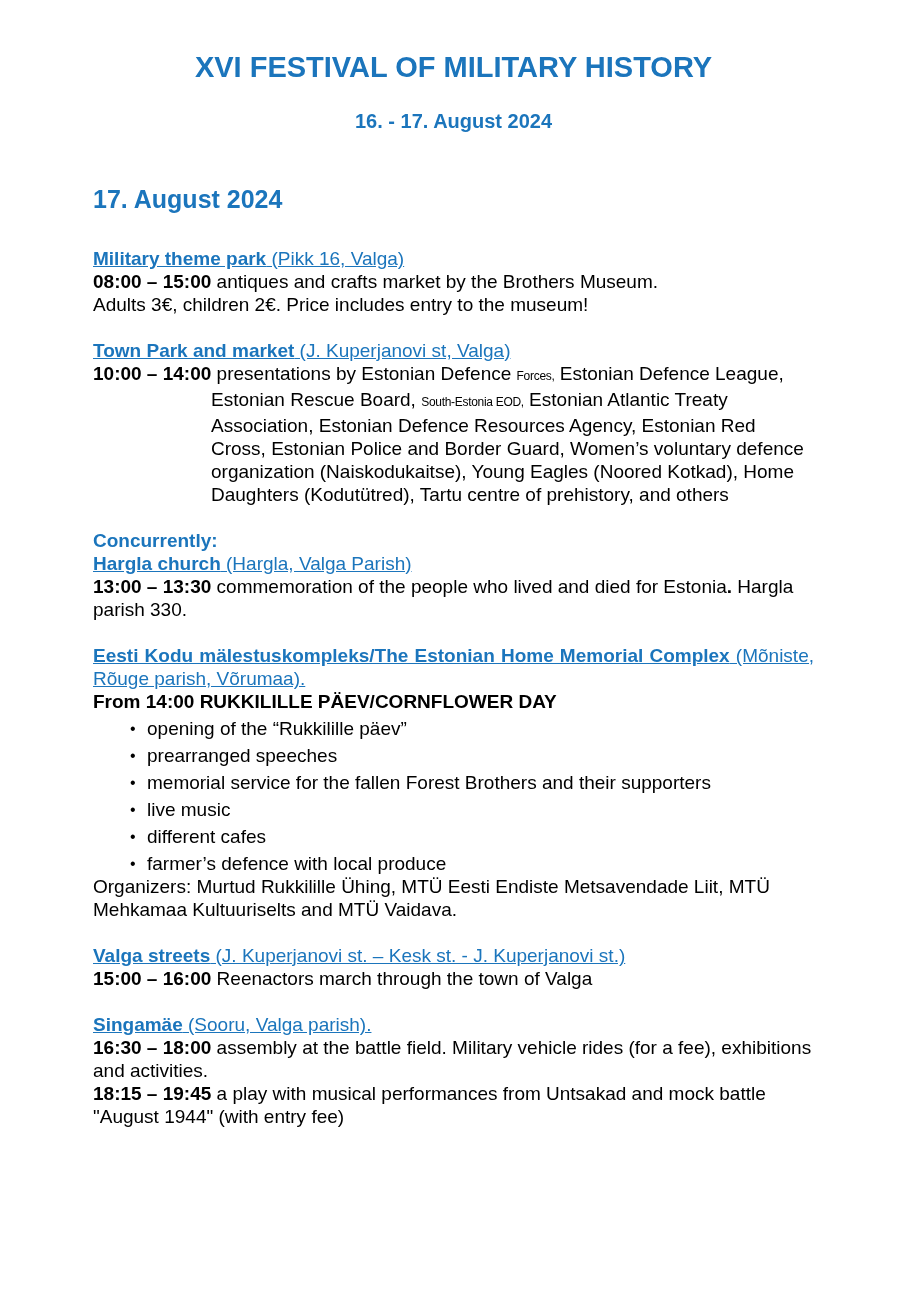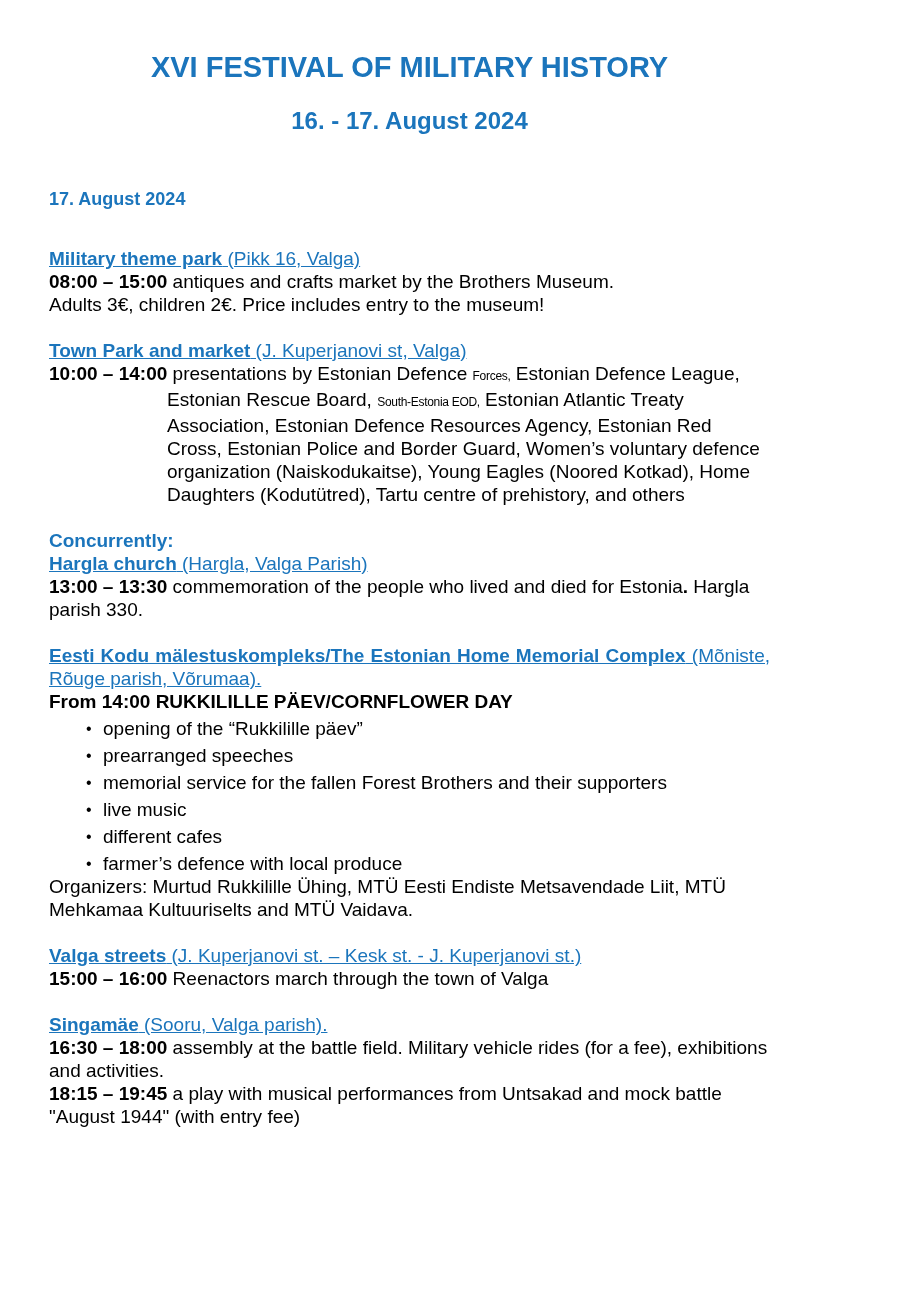--- a/index.html
+++ b/index.html
@@ -2,33 +2,34 @@
 <html style="--accent: #1B75BC;"><head>
 <meta charset="utf-8">
 <style>
   html,body{margin:0;padding:0;background:#ffffff;}
   .page{
     width:819px;height:1299px;box-sizing:border-box;
     padding:50px 49px 0 49px;background:#ffffff;
     font-family:"Liberation Sans",sans-serif;
     font-size:19px;line-height:23px;color:#000;
     overflow:hidden;
+    margin-left:44px;
   }
   p{margin:0;}
   .title{
     margin:0;text-align:center;color:var(--accent);
     font-size:29px;line-height:35px;font-weight:bold;
   }
   .subtitle{
     margin:21px 0 0;text-align:center;color:var(--accent);
-    font-size:24px;line-height:30px;font-weight:bold;
+    font-size:20px;line-height:30px;font-weight:bold;
   }
   .day-heading{
     margin:48px 0 0;color:var(--accent);
-    font-size:18px;line-height:30px;font-weight:bold;
+    font-size:25px;line-height:30px;font-weight:bold;
   }
   .sec{margin-top:23px;}
   .sec-first{margin-top:33px;}
   .venue{color:var(--accent);font-weight:bold;text-decoration:underline;text-align:center;}
   .loc{color:var(--accent);text-decoration:underline;}
   .time{font-weight:bold;}
   .bold{font-weight:bold;}
   .hang{padding-left:118px;text-indent:-118px;}
   .justify{text-align:justify;}
   .blue-label{color:var(--accent);font-weight:bold;}

